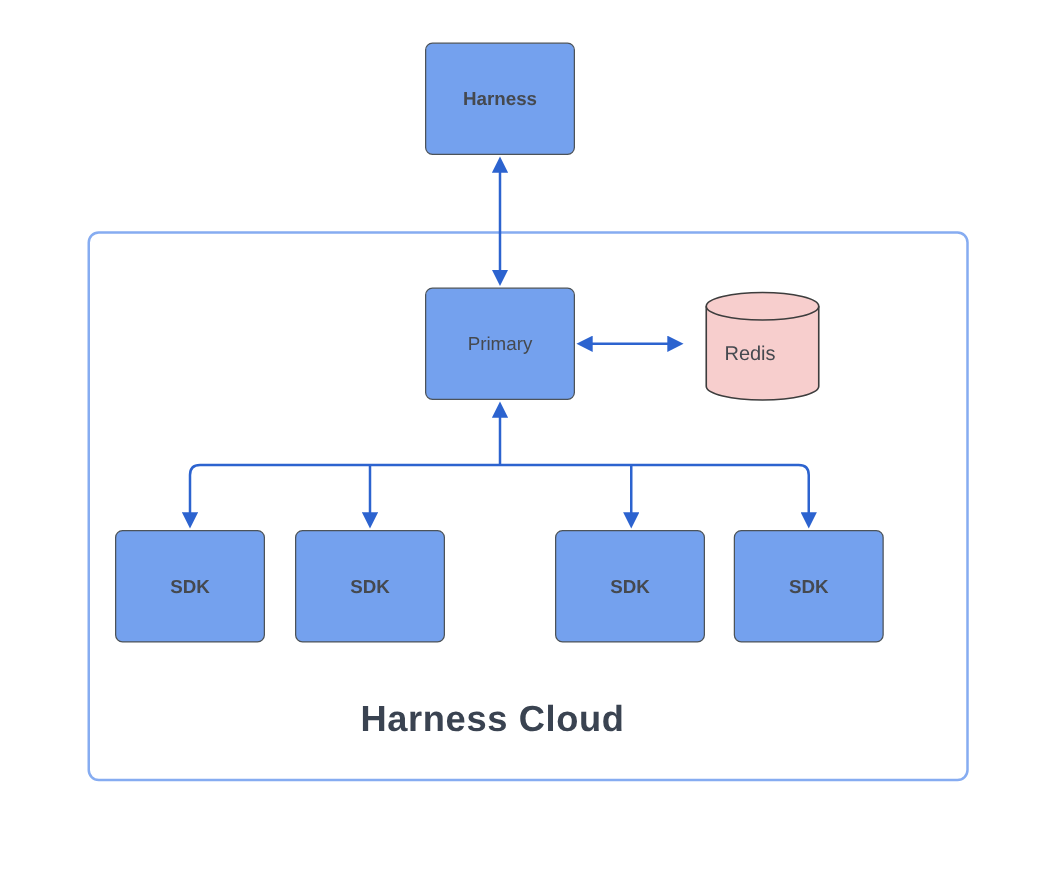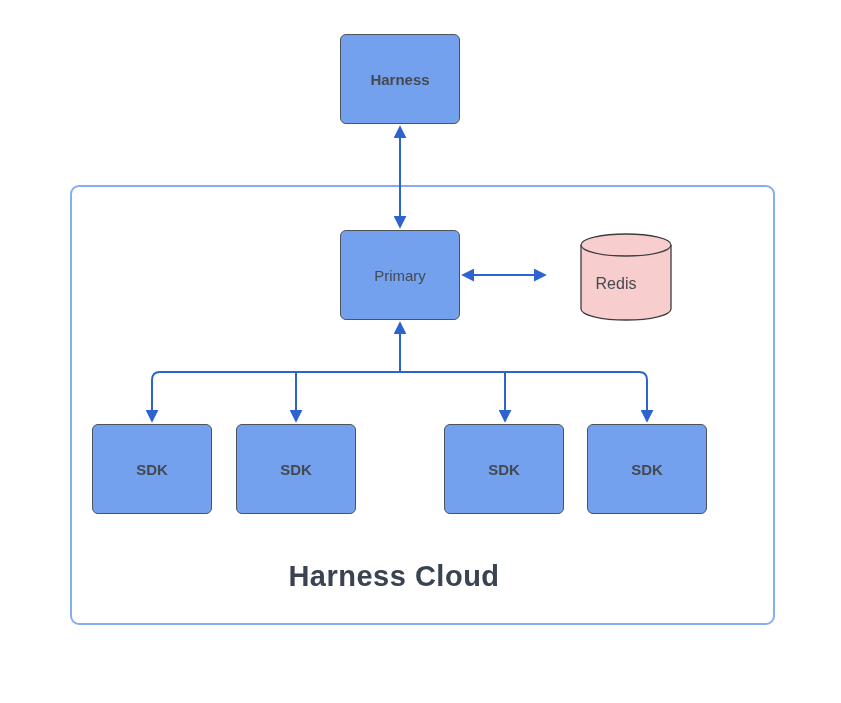--- a/index.html
+++ b/index.html
@@ -19,21 +19,21 @@
     color:var(--node-text);font-size:15px;line-height:1;
   }
   .node.bold{font-weight:bold;}
   #node-harness{left:340px;top:34px;}
   #node-primary{left:340px;top:230px;}
   #node-sdk-1{left:92px;top:424px;}
   #node-sdk-2{left:236px;top:424px;}
   #node-sdk-3{left:444px;top:424px;}
   #node-sdk-4{left:587px;top:424px;}
   #node-redis{
-    position:absolute;left:580px;top:232px;width:72px;height:90px;
+    position:absolute;left:564px;top:232px;width:72px;height:90px;
   }
   #node-redis .cyl-label{
     position:absolute;left:0;top:14px;width:100%;height:76px;
     display:flex;align-items:center;justify-content:center;
     color:var(--node-text);font-size:16px;
   }
   #edge-layer{position:absolute;left:0;top:0;width:841px;height:703px;pointer-events:none;}
   .connector{stroke:var(--arrow);stroke-width:2;fill:none;}
   .arrowhead{fill:var(--arrow);}
   .cylinder-body{fill:var(--redis-fill);stroke:var(--redis-border);stroke-width:1.3;}

